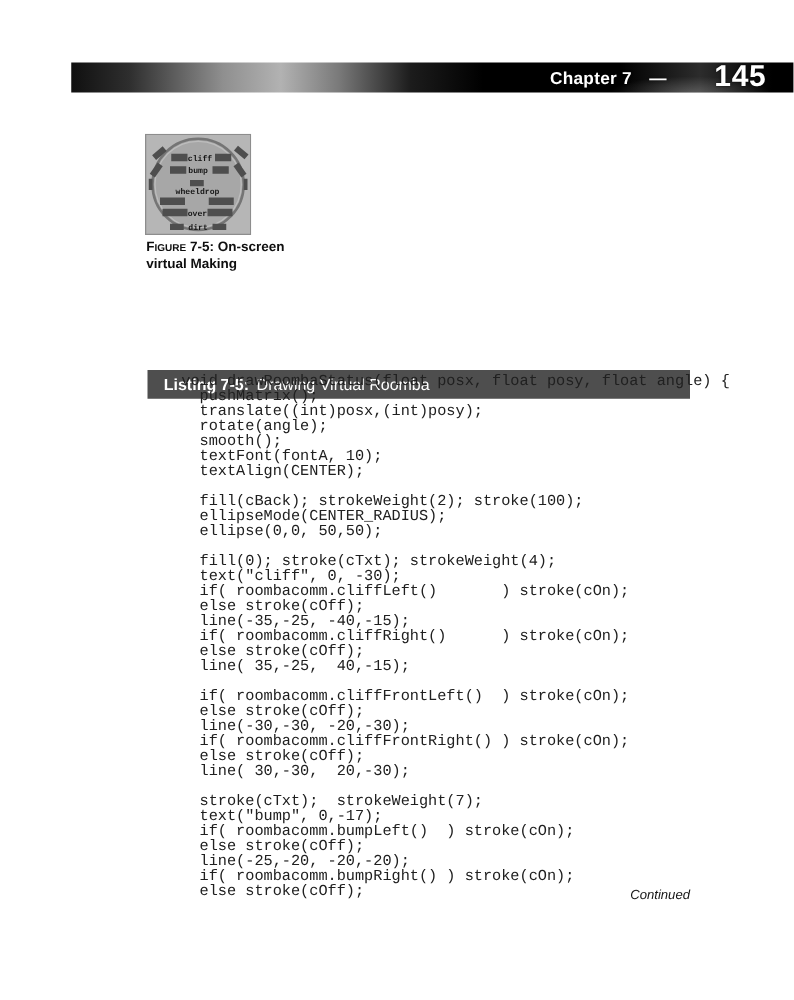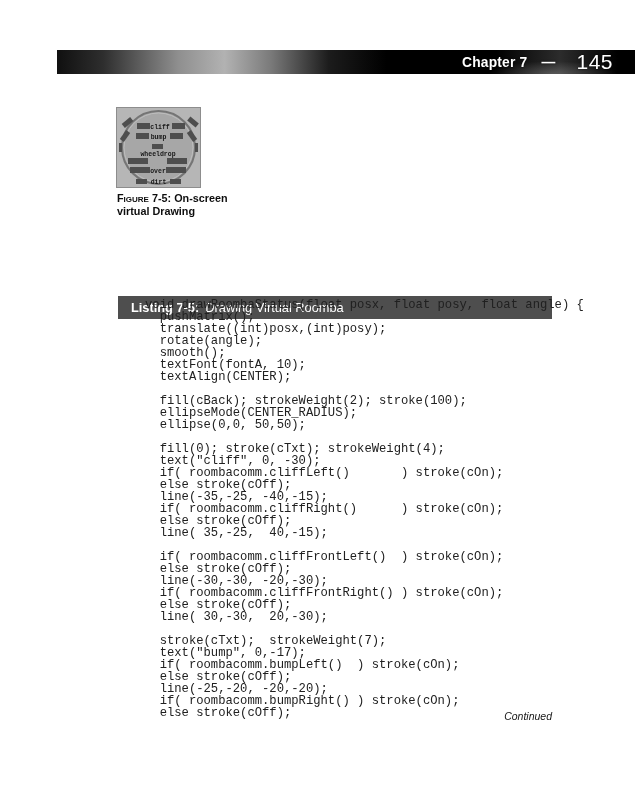--- a/index.html
+++ b/index.html
@@ -39,23 +39,23 @@
     display: flex;
     align-items: baseline;
     font-size: 13.8px;
     font-weight: bold;
     letter-spacing: 0.2px;
     text-shadow: 0 0 2px rgba(0,0,0,0.8);
     position: relative; z-index: 1;
   }
   .header-dash { margin: 0 14px; }
   .page-number {
-    font-size: 21px;
-    font-weight: normal;
-    margin-left: 7px;
+    font-size: 24px;
+    font-weight: bold;
+    margin-left: 24px;
     letter-spacing: 0.5px;
     text-shadow: 0 0 2px rgba(0,0,0,0.8);
     position: relative; z-index: 1;
   }
 
   
   .roomba-figure { position: absolute; left: 116px; top: 107px; }
   .roomba-figure text {
     font-family: "Liberation Mono", monospace;
     font-size: 6.5px;
@@ -158,21 +158,21 @@
 
     <text x="44" y="21.5">cliff</text>
     <text x="42.5" y="31.5">bump</text>
     <text x="42" y="48.5">wheeldrop</text>
     <text x="42" y="65.5">over</text>
     <text x="42.5" y="77">dirt</text>
   </svg>
 
   <div class="figure-caption">
     <span class="caption-label">Figure 7-5:</span>
-    <span class="caption-text">On-screen virtual Drawing</span>
+    <span class="caption-text">On-screen virtual Making</span>
   </div>
 
   <div class="listing-bar">
     <span class="listing-label">Listing 7-5:</span>
     <span class="listing-title">Drawing Virtual Roomba</span>
   </div>
 
   <pre class="code">void drawRoombaStatus(float posx, float posy, float angle) {
   pushMatrix();
   translate((int)posx,(int)posy);

